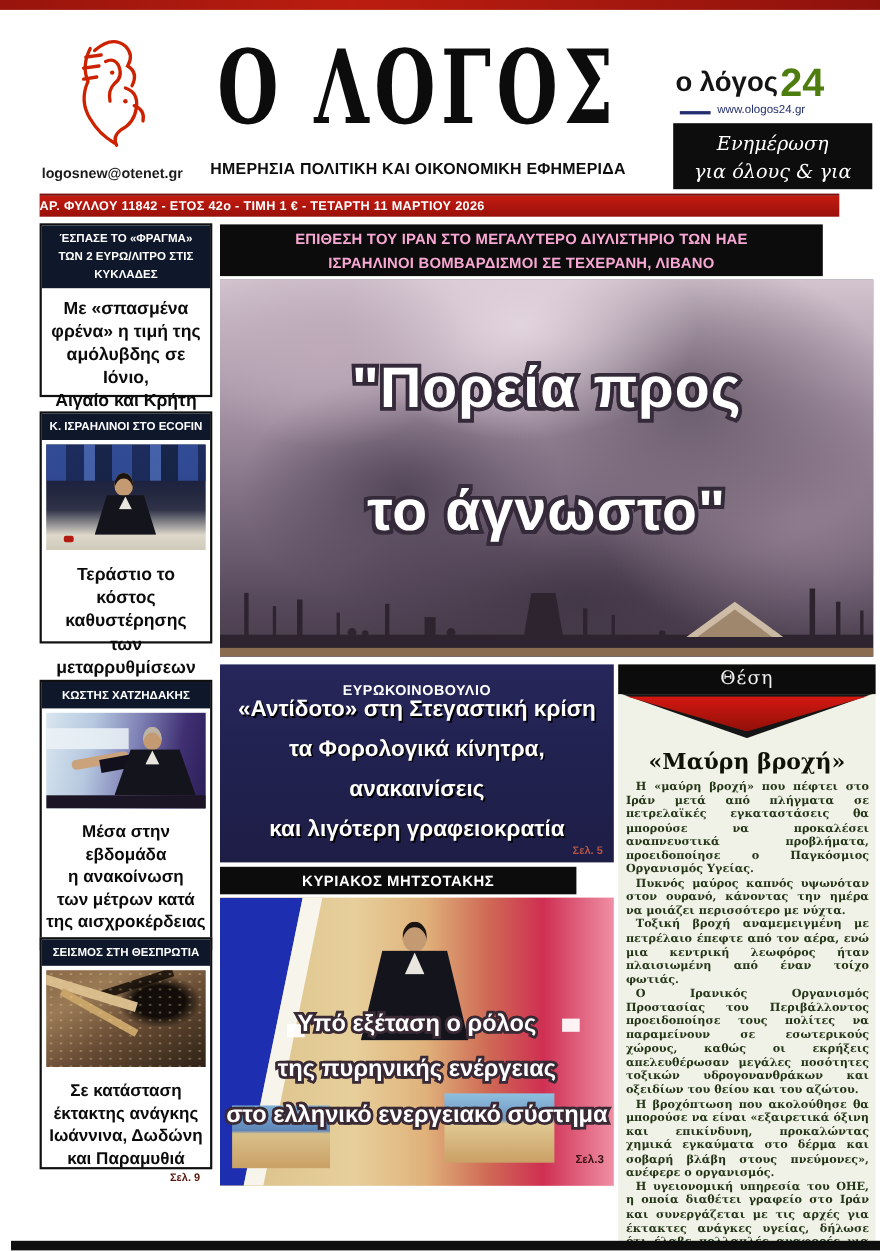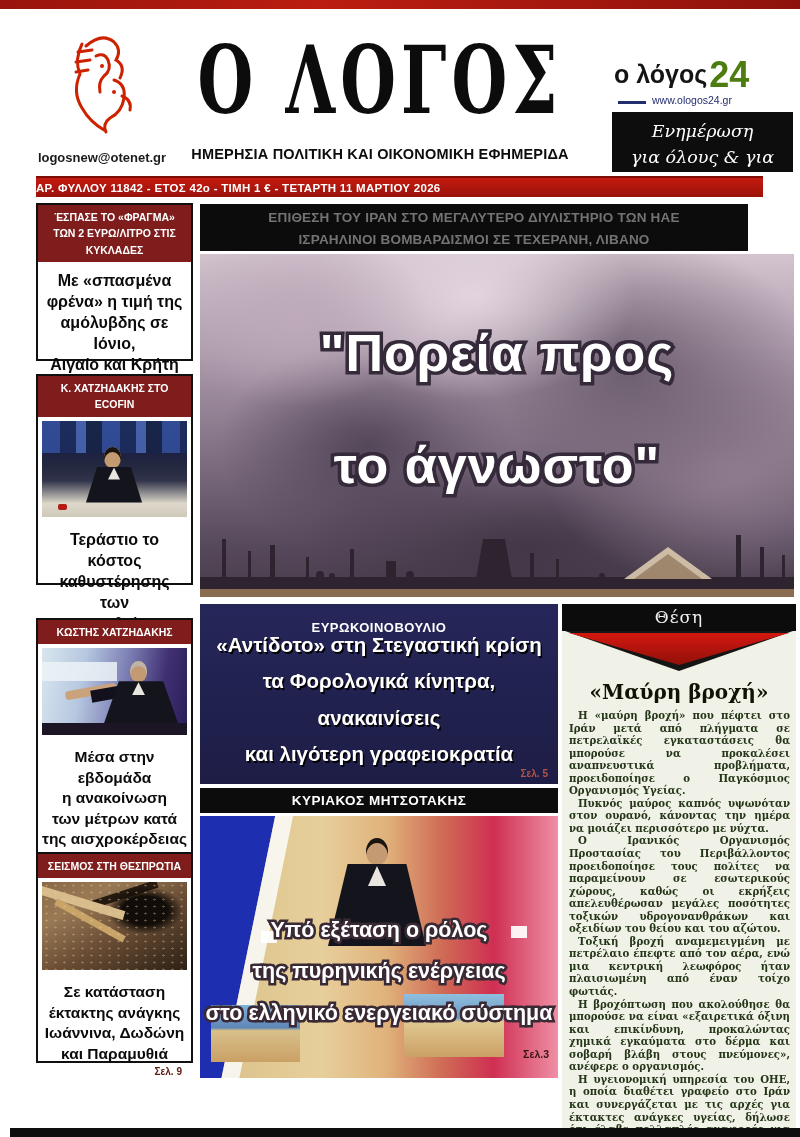--- a/index.html
+++ b/index.html
@@ -25,21 +25,21 @@
   .website{left:652px;top:94px;width:140px;font-weight:normal;font-size:10.5px;color:#232e6e;}
   .tagline-box{left:612px;top:112px;width:181px;height:60px;background:#0d0d0d;color:#fff;
                font-family:"DejaVu Serif","Liberation Serif",serif;font-style:italic;font-size:17.5px;
                text-align:center;line-height:1.5;padding-top:6px;box-sizing:border-box;}
   .issue-bar{left:36px;top:176px;width:727px;height:21px;background:linear-gradient(180deg,#c41b10,#99110a);
              border-top:2px solid #7c0d07;color:#fff;font-weight:bold;font-size:11.5px;
              line-height:20px;letter-spacing:.3px;box-sizing:border-box;}
 
   
   .side-item{left:36px;width:157px;border:2px solid #101010;background:#fff;box-sizing:border-box;}
-  .side-head{background:#7f1d1d;color:#fff;font-weight:bold;font-size:10.5px;text-align:center;
+  .side-head{background:#0f172a;color:#fff;font-weight:bold;font-size:10.5px;text-align:center;
              line-height:1.55;padding:4px 2px;}
   .side-headline{font-weight:bold;font-size:16px;line-height:1.32;text-align:center;padding:8px 3px 2px;color:#0b0b0b;}
   .side-headline.sm{font-size:15.5px;}
   .side-page{font-weight:bold;font-size:10px;color:#5a1a12;text-align:right;padding:0 9px 4px 0;}
   .side-photo{margin:4px;position:relative;overflow:hidden;}
 
   .it0{top:203px;height:158px;}
   .it1{top:374px;height:211px;}
   .it2{top:618px;height:246px;}
   .it3{top:852px;height:211px;}
@@ -65,21 +65,21 @@
   .ph-quake{height:88px;background:linear-gradient(150deg,#8a6847 0%,#9a7a55 25%,#6b4e36 55%,#41301f 85%,#2e2115 100%);}
   .quake-hole{position:absolute;right:4%;top:6%;width:50%;height:52%;
     background:radial-gradient(ellipse at center,#120d08 0 45%,rgba(18,13,8,0) 75%);}
   .quake-beam1{position:absolute;left:-4%;top:18%;width:62%;height:9px;background:#d9bc8c;transform:rotate(17deg);}
   .quake-beam2{position:absolute;left:6%;top:40%;width:54%;height:7px;background:#c8a468;transform:rotate(29deg);}
   .quake-beam3{position:absolute;left:30%;top:10%;width:50%;height:8px;background:#241a10;transform:rotate(-18deg);}
   .quake-speck{position:absolute;inset:0;opacity:.35;
     background-image:radial-gradient(#e8d2a8 1px,transparent 1.6px);background-size:9px 7px;}
 
   
-  .war-banner{left:200px;top:204px;width:548px;height:47px;background:#0c0c0c;color:#737373;font-weight:bold;
+  .war-banner{left:200px;top:204px;width:548px;height:47px;background:#0c0c0c;color:#f9a8d4;font-weight:bold;
               font-size:13.5px;text-align:center;line-height:1.62;padding-top:3px;box-sizing:border-box;letter-spacing:.2px;}
 
   .lead-photo{left:200px;top:254px;width:594px;height:343px;overflow:hidden;background:#9b8a9b;}
   .smoke{position:absolute;inset:0;background:
     radial-gradient(ellipse 190px 130px at 16% 18%,rgba(190,170,185,.9),transparent 70%),
     radial-gradient(ellipse 230px 150px at 46% 12%,rgba(228,214,224,.95),transparent 70%),
     radial-gradient(ellipse 260px 190px at 72% 34%,rgba(100,86,102,.85),transparent 72%),
     radial-gradient(ellipse 210px 150px at 28% 56%,rgba(72,60,78,.8),transparent 70%),
     radial-gradient(ellipse 250px 170px at 88% 62%,rgba(150,130,148,.85),transparent 72%),
     radial-gradient(ellipse 300px 120px at 55% 85%,rgba(60,50,64,.75),transparent 75%),
@@ -89,21 +89,21 @@
     font-weight:bold;font-size:52px;line-height:2.15;color:#fff;letter-spacing:1px;
     -webkit-text-stroke:7px #352a3a;paint-order:stroke fill;
     text-shadow:3px 3px 0 #352a3a,-3px 3px 0 #352a3a,3px -3px 0 #352a3a,-3px -3px 0 #352a3a;}
 
   .euro-panel{left:200px;top:604px;width:358px;height:180px;background:linear-gradient(180deg,#26265a,#1d1d46);}
   .euro-kicker{position:absolute;top:16px;width:100%;text-align:center;color:#fff;font-weight:bold;font-size:13px;letter-spacing:.5px;}
   .euro-headline{position:absolute;top:23px;width:100%;text-align:center;color:#fff;font-weight:bold;
                  font-size:20.5px;line-height:1.78;text-shadow:1.5px 1.5px 0 #000;}
   .euro-page{position:absolute;right:10px;bottom:5px;color:#b05548;font-weight:bold;font-size:10px;}
 
-  .mits-bar{left:200px;top:788px;width:358px;height:25px;background:#0c0c0c;color:#fff;font-weight:bold;
+  .mits-bar{left:200px;top:788px;width:324px;height:25px;background:#0c0c0c;color:#fff;font-weight:bold;
             font-size:13.5px;text-align:center;line-height:25px;letter-spacing:.5px;}
   .mits-photo{left:200px;top:816px;width:358px;height:262px;overflow:hidden;
     background:linear-gradient(90deg,#d9c089 0%,#e7cf9b 34%,#e0b27b 52%,#cf6a55 68%,#cf2f52 82%,#ef8fa5 100%);}
   .mits-blue{position:absolute;inset:0;background:#1d2fb0;clip-path:polygon(0 0,21% 0,6% 100%,0 100%);}
   .mits-white{position:absolute;inset:0;background:rgba(250,250,245,.9);clip-path:polygon(21% 0,26% 0,11% 100%,6% 100%);}
   .mits-beach1{position:absolute;left:3%;bottom:6%;width:25%;height:22%;
     background:linear-gradient(180deg,#7fb0d8 0%,#5f86b8 40%,#d8c08a 45%,#caa065 100%);}
   .mits-beach2{position:absolute;left:57%;bottom:8%;width:28%;height:24%;
     background:linear-gradient(180deg,#8fc0e0 0%,#6f96c0 38%,#e0c892 44%,#caa065 100%);}
   .mits-logo{position:absolute;width:16px;height:12px;background:rgba(255,255,255,.92);}
@@ -162,21 +162,21 @@
     <div class="side-head preline">ΈΣΠΑΣΕ ΤΟ «ΦΡΑΓΜΑ»
 ΤΩΝ 2 ΕΥΡΩ/ΛΙΤΡΟ ΣΤΙΣ ΚΥΚΛΑΔΕΣ</div>
     <div class="side-headline preline">Με «σπασμένα
 φρένα» η τιμή της
 αμόλυβδης σε Ιόνιο,
 Αιγαίο και Κρήτη</div>
     <div class="side-page">Σελ. 8</div>
   </section>
 
   <section class="abs side-item it1">
-    <div class="side-head preline">Κ. ΧΑΤΖΗΔΑΚΗΣ ΣΤΟ ECOFIN</div>
+    <div class="side-head preline">Κ. ΙΣΡΑΗΛΙΝΟΙ ΣΤΟ ECOFIN</div>
     <div class="side-photo ph-ecofin">
       <div class="ecofin-screens"></div>
       <div class="fig-head" style="left:62px;top:26px;"></div>
       <div class="fig-suit" style="left:44px;top:46px;width:56px;height:36px;"></div>
       <div class="fig-shirt" style="left:66px;top:47px;width:12px;height:12px;"></div>
       <div class="red-dot" style="left:16px;bottom:7px;"></div>
     </div>
     <div class="side-headline preline">Τεράστιο το κόστος
 καθυστέρησης
 των μεταρρυθμίσεων</div>
@@ -281,22 +281,22 @@
   <section class="abs opinion-col">
     <div class="thesi-bar">Θέση</div>
     <div class="thesi-arrow">
       <div class="outer"></div>
       <div class="inner"></div>
     </div>
     <h2 class="opinion-title">«Μαύρη βροχή»</h2>
     <div class="opinion-text">
       <p>Η «μαύρη βροχή» που πέφτει στο Ιράν μετά από πλήγματα σε πετρελαϊκές εγκαταστάσεις θα μπορούσε να προκαλέσει αναπνευστικά προβλήματα, προειδοποίησε ο Παγκόσμιος Οργανισμός Υγείας.</p>
       <p>Πυκνός μαύρος καπνός υψωνόταν στον ουρανό, κάνοντας την ημέρα να μοιάζει περισσότερο με νύχτα.</p>
+      <p>Τοξική βροχή αναμεμειγμένη με πετρέλαιο έπεφτε από τον αέρα, ενώ μια κεντρική λεωφόρος ήταν πλαισιωμένη από έναν τοίχο φωτιάς.</p>
       <p>Ο Ιρανικός Οργανισμός Προστασίας του Περιβάλλοντος προειδοποίησε τους πολίτες να παραμείνουν σε εσωτερικούς χώρους, καθώς οι εκρήξεις απελευθέρωσαν μεγάλες ποσότητες τοξικών υδρογονανθράκων και οξειδίων του θείου και του αζώτου.</p>
-      <p>Τοξική βροχή αναμεμειγμένη με πετρέλαιο έπεφτε από τον αέρα, ενώ μια κεντρική λεωφόρος ήταν πλαισιωμένη από έναν τοίχο φωτιάς.</p>
       <p>Η βροχόπτωση που ακολούθησε θα μπορούσε να είναι «εξαιρετικά όξινη και επικίνδυνη, προκαλώντας χημικά εγκαύματα στο δέρμα και σοβαρή βλάβη στους πνεύμονες», ανέφερε ο οργανισμός.</p>
       <p>Η υγειονομική υπηρεσία του ΟΗΕ, η οποία διαθέτει γραφείο στο Ιράν και συνεργάζεται με τις αρχές για έκτακτες ανάγκες υγείας, δήλωσε ότι έλαβε πολλαπλές αναφορές για βροχή γεμάτη πετρέλαιο αυτή την εβδομάδα.</p>
 
     </div>
 
   </section>
 
   <div class="abs bottom-bar"></div>
 
 </div>

